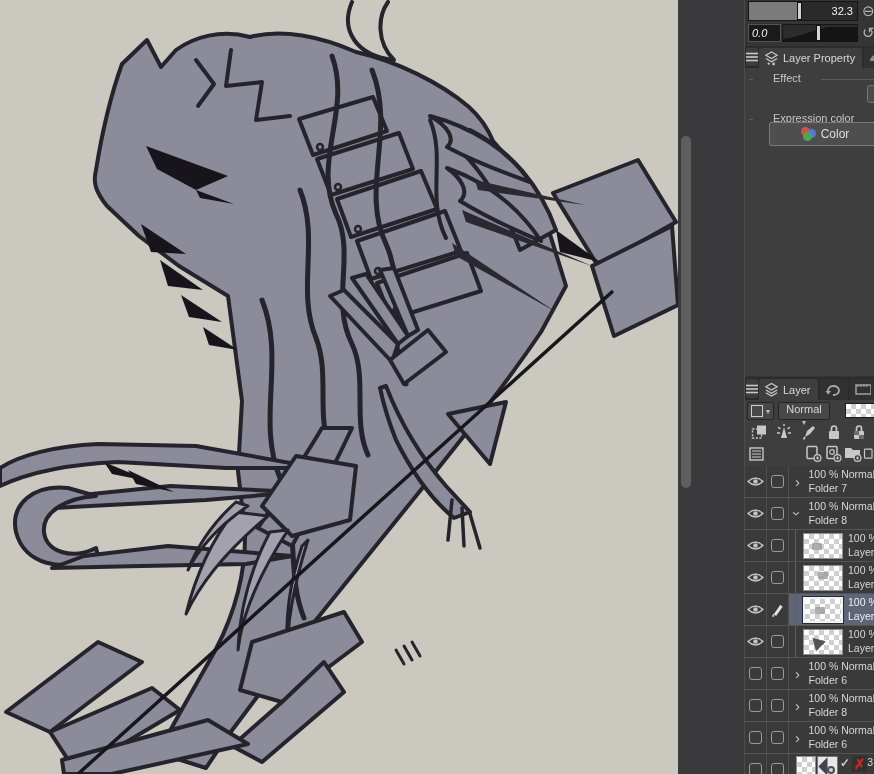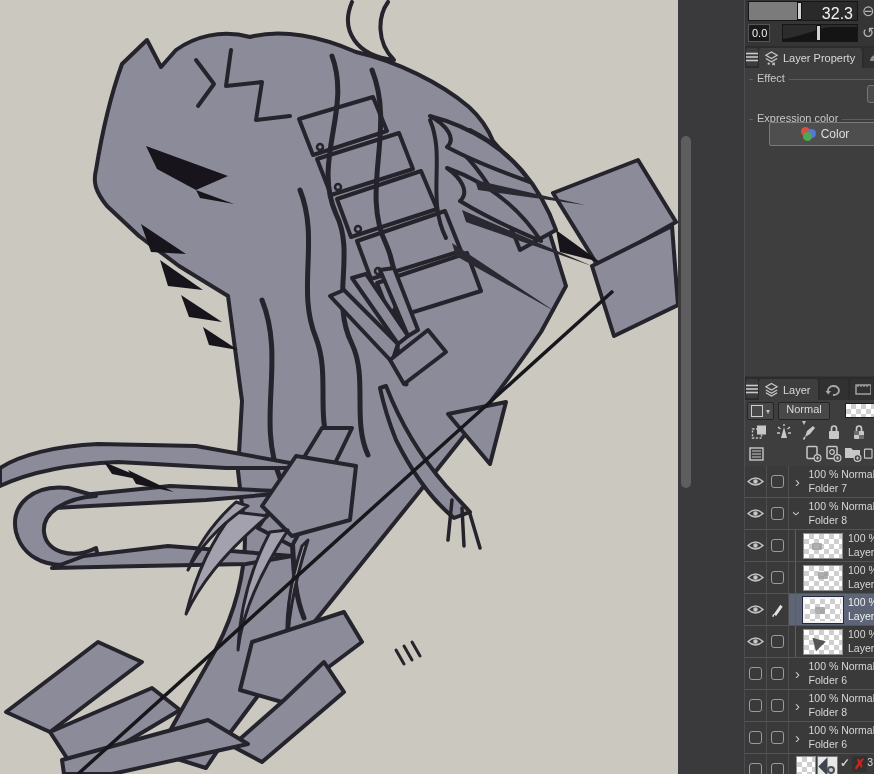--- a/index.html
+++ b/index.html
@@ -17,38 +17,38 @@
   .panel-col { position:absolute; left:744px; top:0; width:130px; height:774px;
     background:#353535; border-left:1px solid #4c4c4c; overflow:hidden;
     color:#d6d6d6; font-size:11px; }
 
   
   .props { position:absolute; left:0; top:0; width:130px; height:46px; background:#353535; }
   .slider-row { position:absolute; left:3px; height:20px; }
   .s-track { position:relative; width:110px; height:20px; background:linear-gradient(to right,#7b7b7b 0 46%,#2a2a2a 46%);
     border:1px solid #161616; }
   .s-handle { position:absolute; top:0; width:5px; height:100%; background:#d2d2d2; border:1px solid #111; }
-  .s-value { position:absolute; right:4px; top:3px; color:#f2f2f2; font-size:16px; }
+  .s-value { position:absolute; right:4px; top:3px; color:#f2f2f2; font-size:11px; }
   .s-icon { position:absolute; left:114px; top:1px; font-size:15px; color:#b5b5b5; }
-  .v-box { position:absolute; left:0; top:0; width:22px; height:18px; background:#1a1a1a;
-    border:1px solid #555; color:#f2f2f2; padding:2px 9px 0 3px; font-size:11px; }
+  .v-box { position:absolute; left:0; top:0; width:33px; height:18px; background:#1a1a1a;
+    border:1px solid #555; color:#f2f2f2; padding:2px 9px 0 3px; font-size:11px;font-style:italic; }
   .curve-area { position:absolute; left:34px; top:0; width:76px; height:18px; background:#2c2c2c; border:1px solid #161616; }
 
   
   .tabbar { position:absolute; left:0; width:130px; height:22px; background:#2c2c2c; display:flex; align-items:stretch; }
   .menu-btn { width:19px; display:flex; align-items:center; justify-content:center; margin:2px 1px; background:#3c3c3c; border-radius:2px; }
   .menu-ic { display:block; }
   .tab { display:flex; align-items:center; gap:4px; padding:0 7px 0 5px; background:#3e3e3e;
     border-radius:3px 3px 0 0; margin-top:2px; color:#d9d9d9; white-space:nowrap; }
   .tab.inactive { background:#313131; color:#9a9a9a; }
   .tab-ic { flex:none; }
 
   
   .lp-body { position:absolute; left:0; top:68px; width:130px; height:308px; background:#3e3e3e; }
-  .group-label { display:flex; align-items:center; gap:4px; padding:4px 0 0 4px; color:#c7c7c7; }
+  .group-label { display:flex; align-items:center; gap:20px; padding:4px 0 0 4px; color:#c7c7c7; }
   .group-label .rule { flex:1; height:1px; background:#5d5d5d; margin-top:2px; }
   .group-label .pre { width:4px; height:1px; background:#5d5d5d; margin-top:2px; }
   .mini-btn { position:absolute; left:122px; top:17px; width:14px; height:18px; background:#4a4a4a;
     border:1px solid #767676; border-radius:3px; }
   .color-btn { position:absolute; left:24px; top:54px; width:112px; height:24px; background:#4e4e4e;
     border:1px solid #7a7a7a; border-radius:2px; display:flex; align-items:center; justify-content:center;
     gap:5px; color:#dedede; font-size:12px; }
   .tri-dots { position:relative; width:15px; height:14px; flex:none; }
   .tri-dots i { position:absolute; width:9px; height:9px; border-radius:50%; }
 

